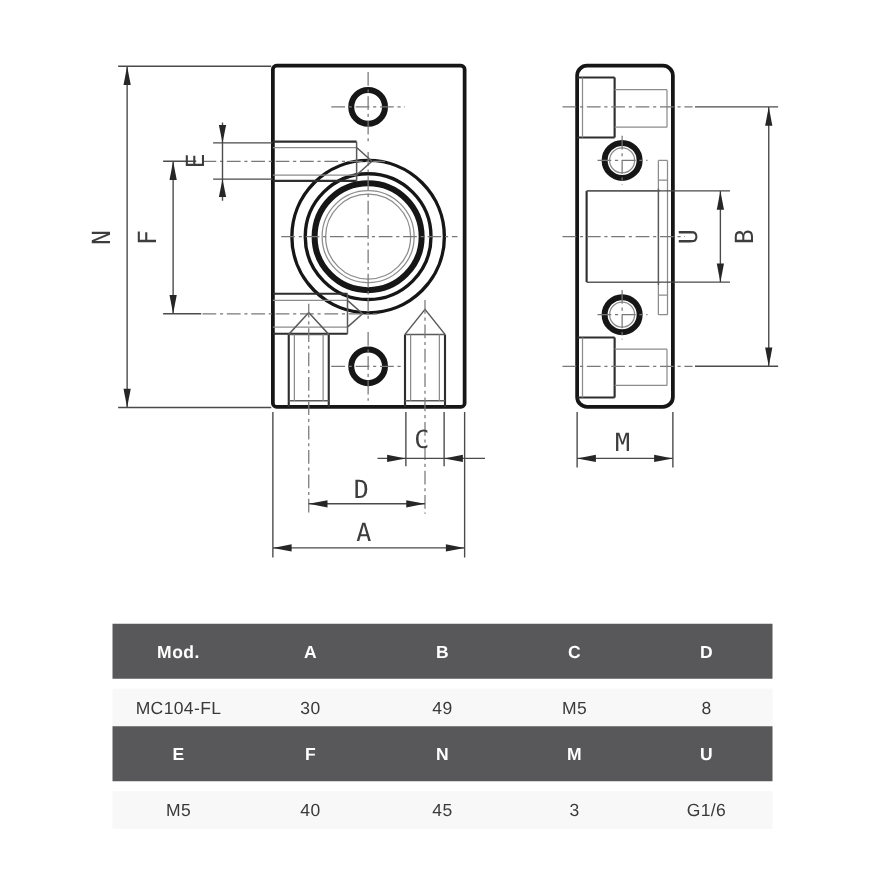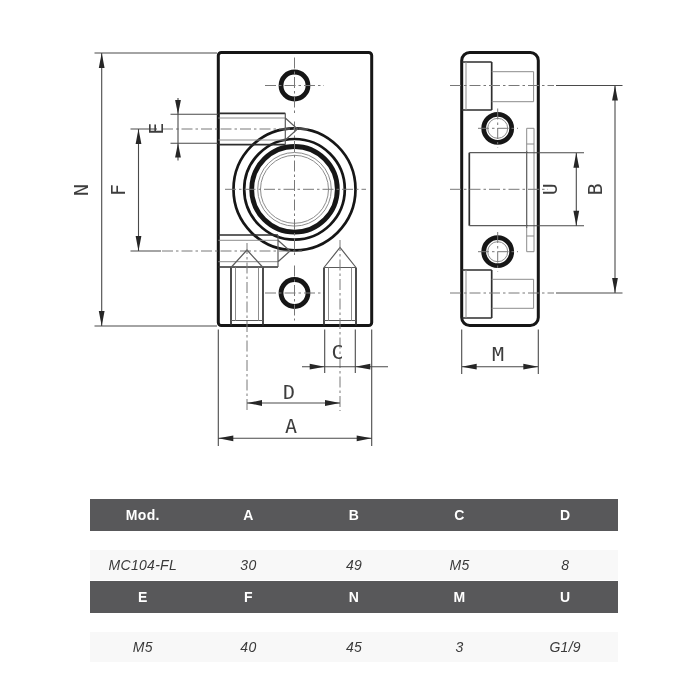--- a/index.html
+++ b/index.html
@@ -14,22 +14,22 @@
   .tn{fill:none;stroke:#5a5a5a;stroke-width:1.2;}
   .th{fill:none;stroke:#8c8c8c;stroke-width:1;}
   .cl{fill:none;stroke:#787878;stroke-width:1;stroke-dasharray:11 3 2.5 3;}
   .dim{fill:none;stroke:#4a4a4a;stroke-width:1.1;}
   .arr{fill:#262626;stroke:none;}
   .lab{font-family:"DejaVu Sans Mono", monospace;font-size:20px;fill:#3d3d3d;}
   
   .spec-table{position:absolute;left:90px;width:528px;}
   .spec-table-1{top:499px;}
   .spec-table-2{top:581px;}
-  .thead{display:flex;background:var(--header-bg,#58585A);height:32px;align-items:center;}
-  .trow{display:flex;background:var(--row-bg,#F8F8F8);height:30px;align-items:center;margin-top:19px;font-style:italic;}
+  .thead{display:flex;background:var(--header-bg,#58585A);height:44px;align-items:center;}
+  .trow{display:flex;background:var(--row-bg,#F8F8F8);height:30px;align-items:center;margin-top:8px;}
   .cell{flex:1;text-align:center;}
   .hcell{color:var(--header-fg,#FFFFFF);font-weight:bold;font-size:14px;letter-spacing:.4px;}
   .dcell{color:var(--row-fg,#3A3A3A);font-size:14px;letter-spacing:.3px;}
 </style>
 </head>
 <body>
 
 <div class="canvas">
 
   <svg width="700" height="480" viewBox="0 0 700 480">
@@ -208,17 +208,17 @@
         <div class="cell hcell">F</div>
         <div class="cell hcell">N</div>
         <div class="cell hcell">M</div>
         <div class="cell hcell">U</div>
       </div>
       <div class="trow">
         <div class="cell dcell">M5</div>
         <div class="cell dcell">40</div>
         <div class="cell dcell">45</div>
         <div class="cell dcell">3</div>
-        <div class="cell dcell">G1/9</div>
+        <div class="cell dcell">G1/6</div>
       </div>
     </div>
 
 </div>
 
 </body></html>

